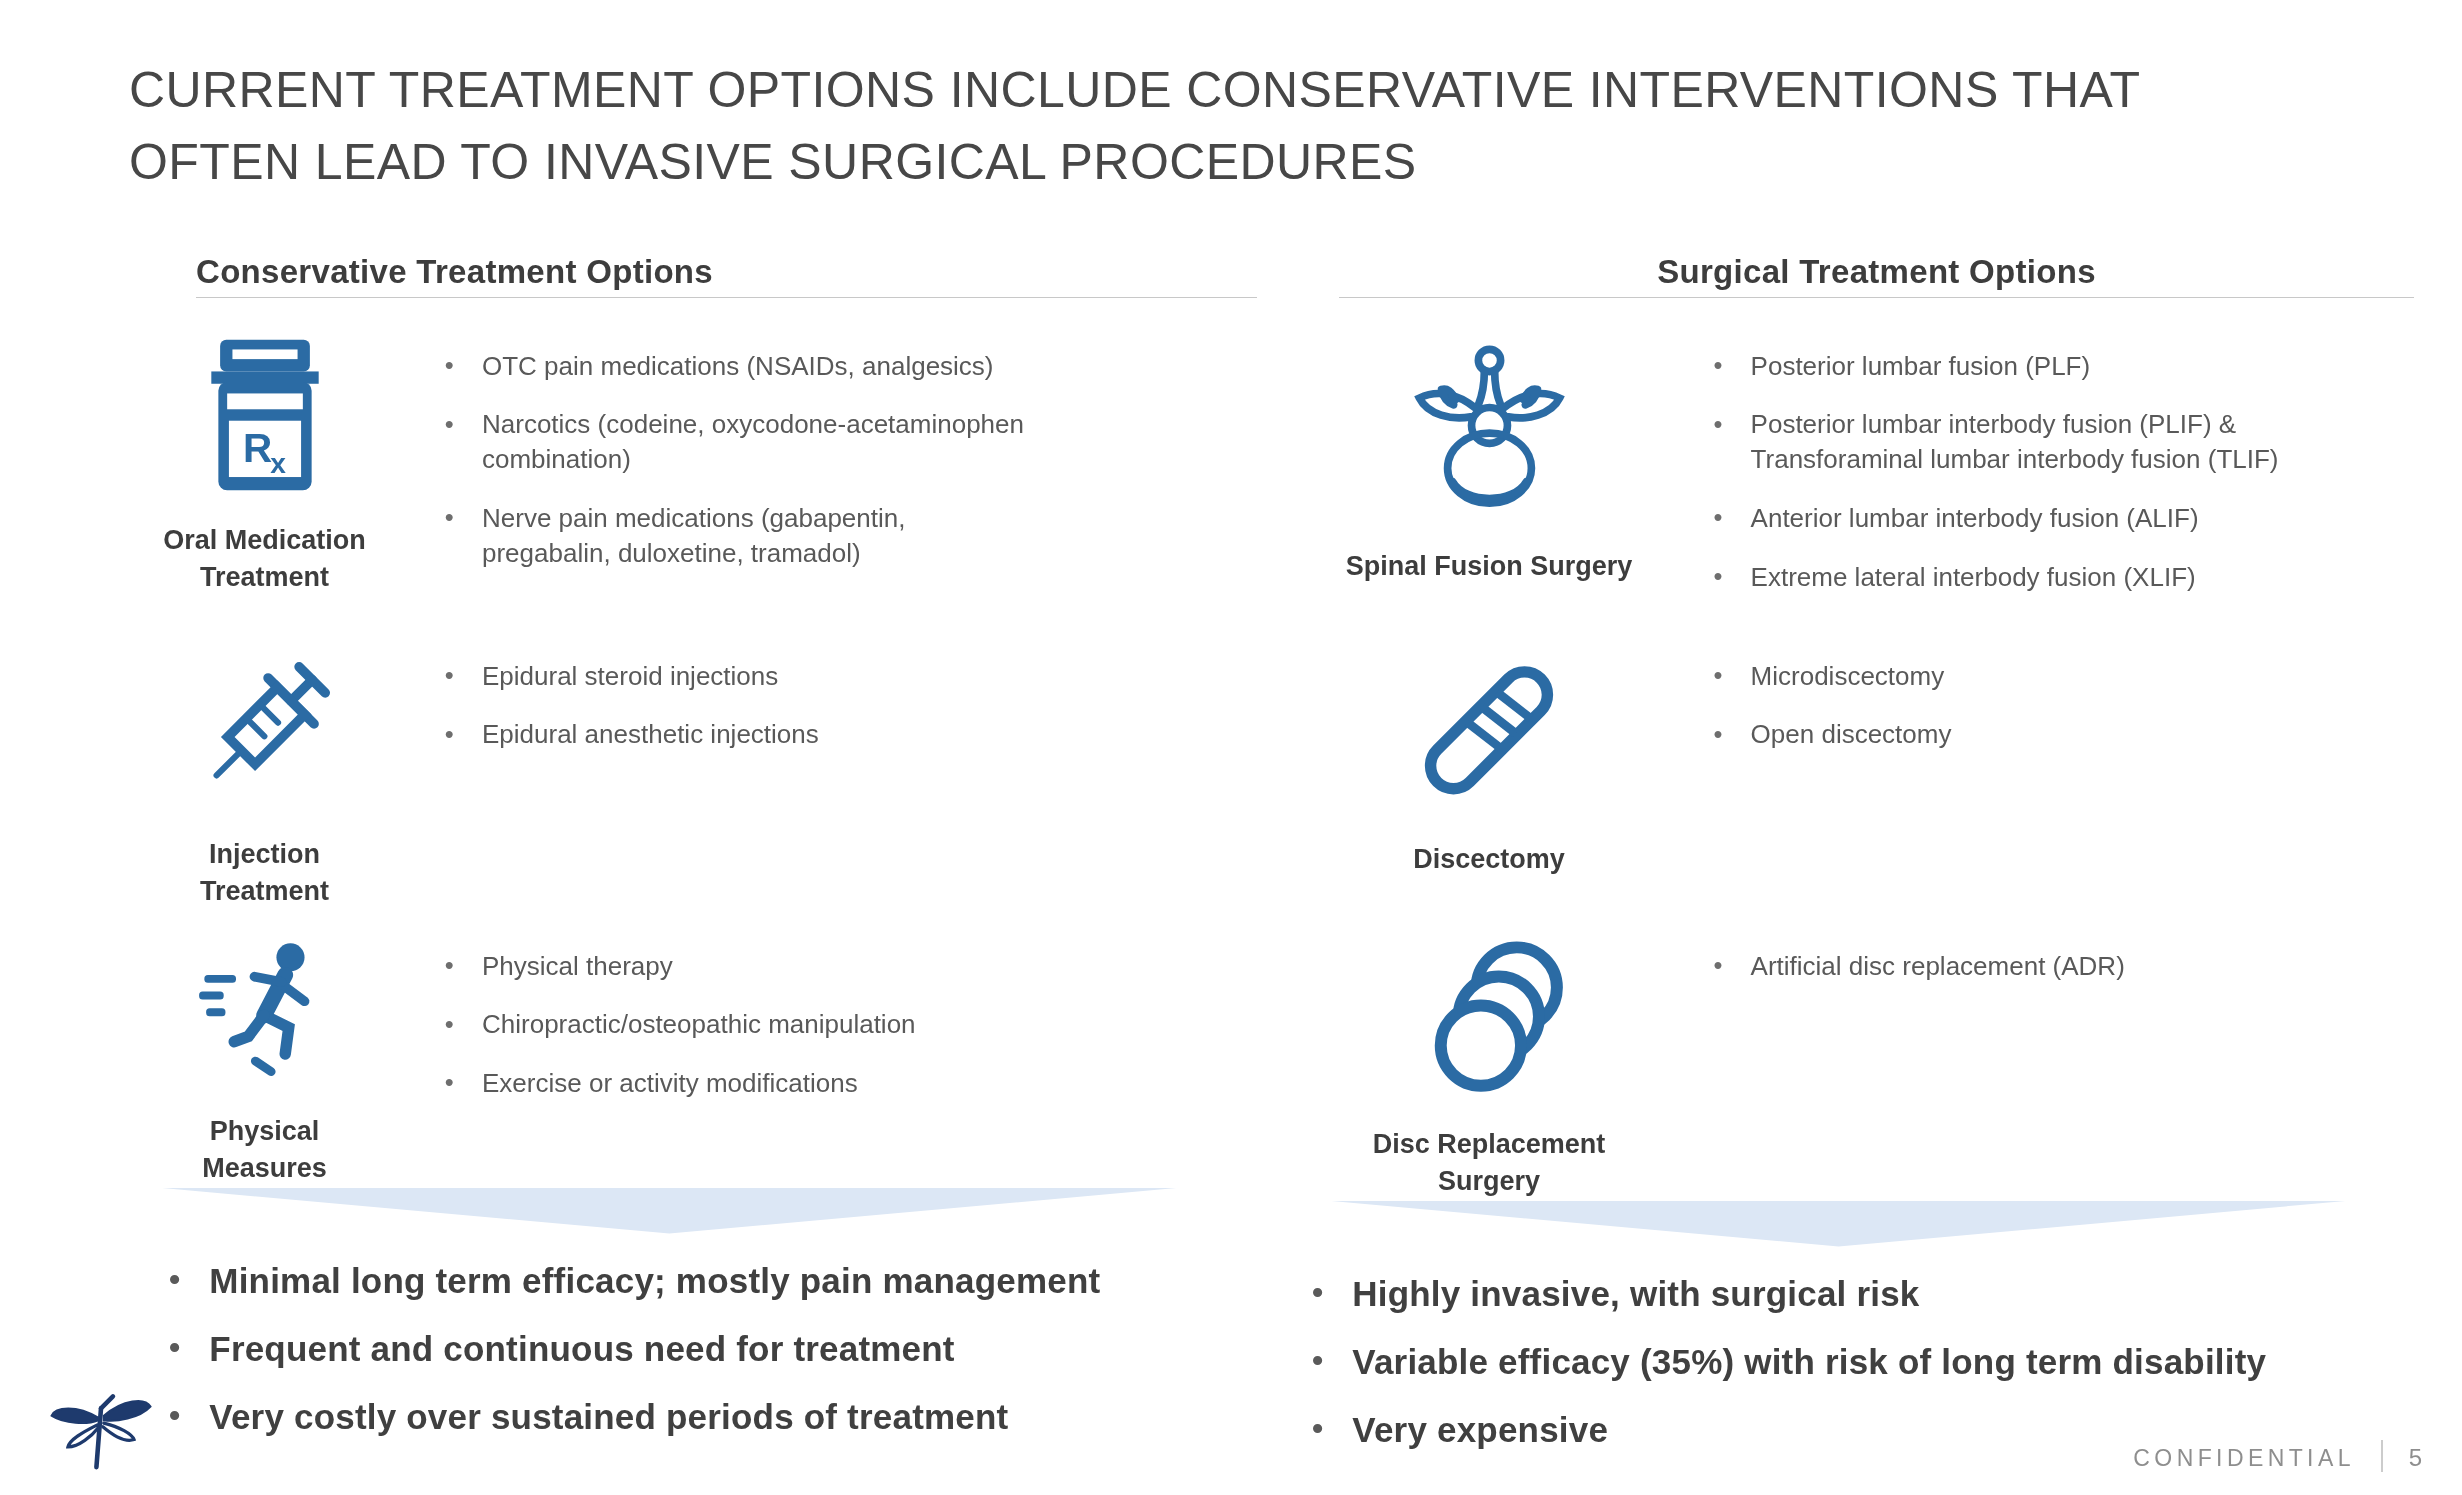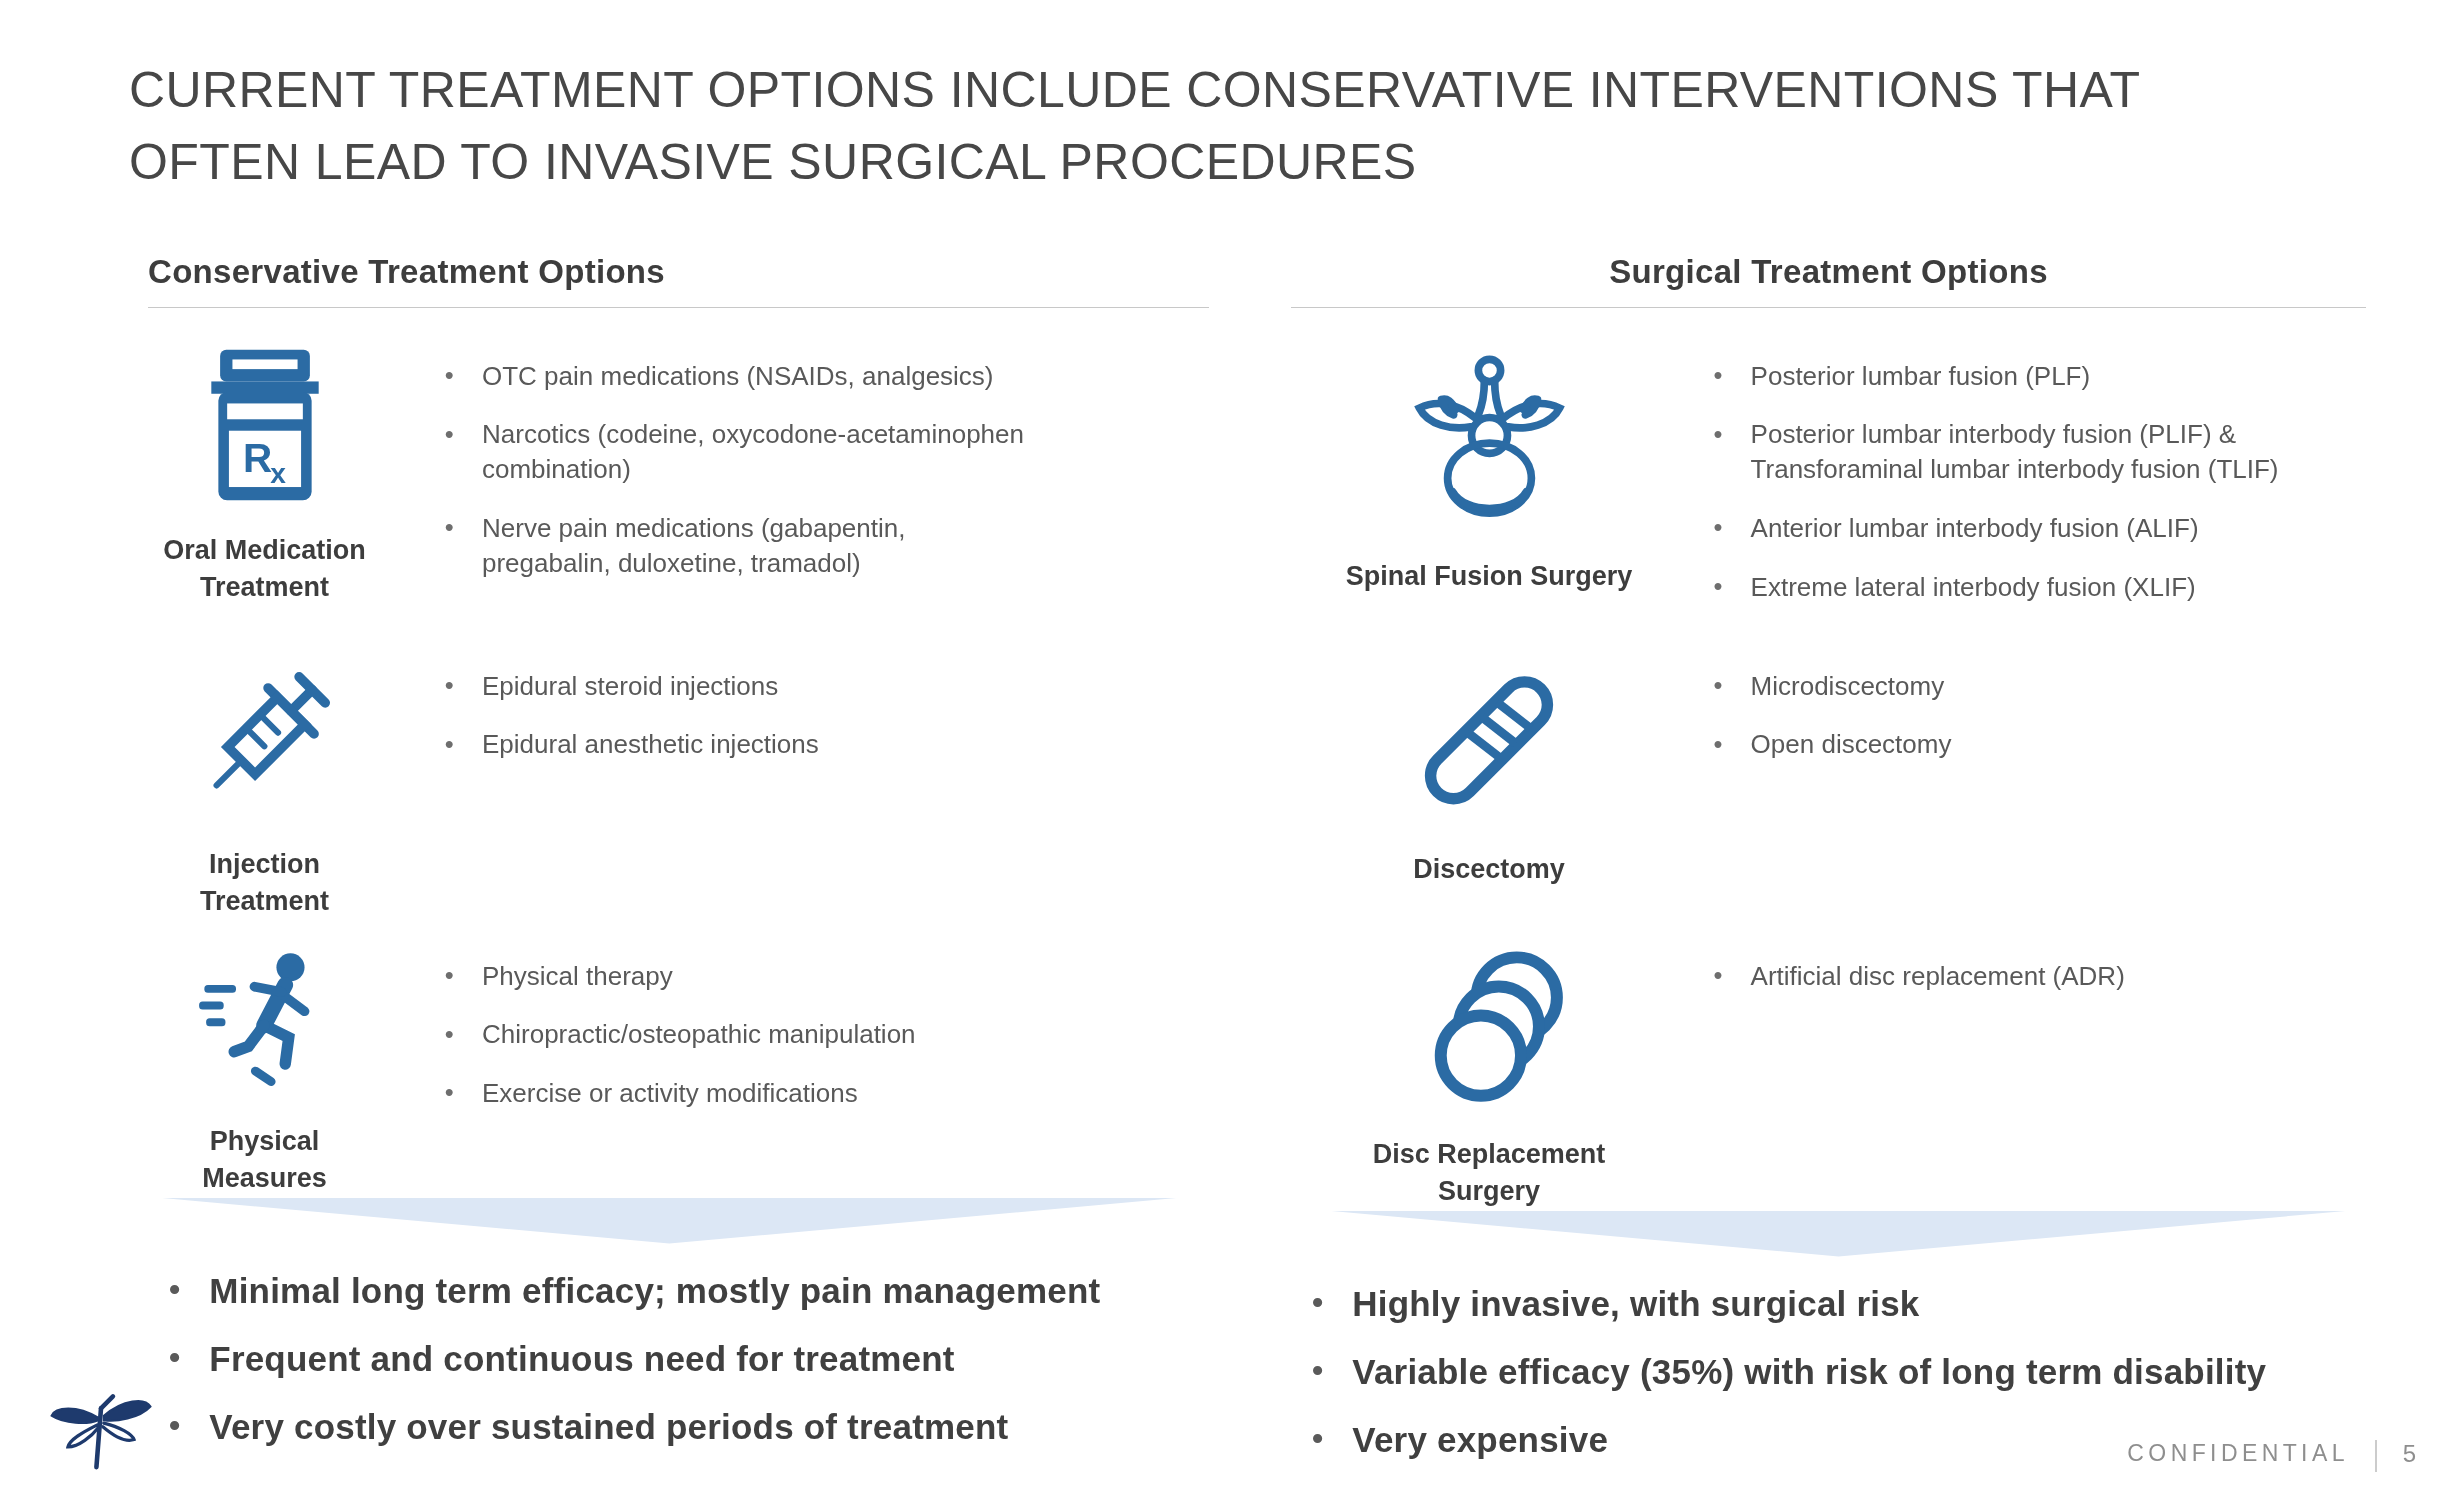--- a/index.html
+++ b/index.html
@@ -8,22 +8,22 @@
   .slide { position: relative; width: 2462px; height: 1495px; background: #ffffff; overflow: hidden; }
 
   .title { position: absolute; left: 81px; top: 55px; width: 2304px;
            font-size: 50px; line-height: 1.43; color: #474747; font-weight: 400; letter-spacing: 0.4px; }
   .title div { white-space: nowrap; margin-left: 48px; }
 
   .col { position: absolute; top: 253px; }
   .col-left  { left: 148px;  width: 1068px; }
   .col-right { left: 1291px; width: 1139px; }
 
-  .col-header { font-size: 33px; font-weight: 700; color: #3d3d3d; padding-bottom: 16px;
-                border-bottom: 1.8px solid #c8c8c8; letter-spacing: 0.3px; }
+  .col-header { font-size: 33px; font-weight: 700; color: #3d3d3d; padding-bottom: 6px;
+                border-bottom: 1.8px solid #c8c8c8; letter-spacing: 0.3px; margin-left: 48px; }
   .col-left  .col-header { width: 1061px; }
   .col-right .col-header { width: 1075px; text-align: center; }
 
   .rows { margin-top: 40px; }
   .row { display: flex; align-items: flex-start; }
   .row-1 { min-height: 310px; }
   .row-2 { min-height: 290px; }
   .row-3 { min-height: 248px; }
 
   .icon-cell { display: flex; flex-direction: column; align-items: center; }
@@ -49,21 +49,21 @@
   .col-right .chevron { width: 1025px; margin-left: 35px; }
 
   ul.summary { list-style: none; margin: 26px 0 0 19.3px; padding: 0; }
   ul.summary li { position: relative; padding-left: 42px; font-size: 35px; font-weight: 700;
                   color: #404040; margin-bottom: 26px; line-height: 1.2; letter-spacing: 0.2px; }
   ul.summary li::before { content: "\2022"; position: absolute; left: 1.8px; top: 0;
                           color: #5a5a5a; font-size: 32px; }
 
   .logo { position: absolute; left: 44px; top: 1379px; }
 
-  .footer { position: absolute; right: 46px; bottom: 23px; display: flex; align-items: flex-start; }
+  .footer { position: absolute; right: 40px; bottom: 23px; display: flex; align-items: flex-end; }
   .footer .conf { color: #8e8e8e; font-size: 23px; letter-spacing: 4.4px; }
   .footer .divider { width: 1.8px; height: 32px; background: #cccccc; margin: 0 26px; }
   .footer .page { color: #8e8e8e; font-size: 24px; }
 
   svg text { font-family: "Liberation Sans", sans-serif; }
 </style>
 </head>
 <body>
 
 <div class="slide">

